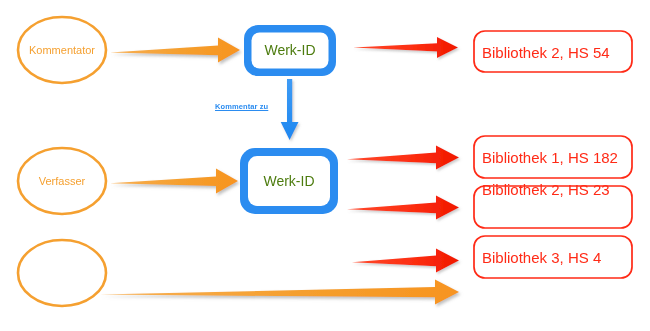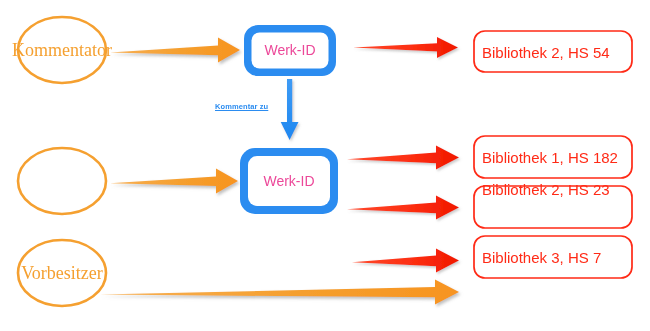--- a/index.html
+++ b/index.html
@@ -26,25 +26,24 @@
     position: absolute;
     display: flex;
     align-items: center;
     justify-content: center;
     text-align: center;
     pointer-events: none;
     white-space: nowrap;
   }
   .actor-label {
     color: #F5A030;
-    font-size: 18px;
-    font-family: Liberation Serif, serif;
+    font-size: 11px;
   }
   .werk-label {
-    color: #ec4899;
+    color: #4d7c0f;
     font-size: 14px;
   }
   .lib-label {
     color: #FF2A16;
     font-size: 15px;
   }
   .edge-label {
     position: absolute;
     color: #2B8CF0;
     font-size: 7.5px;
@@ -135,30 +134,30 @@
 
     <rect x="474" y="136" width="158" height="42" rx="11" ry="11" fill="#ffffff" stroke="#FF2A16" stroke-width="1.7"></rect>
 
     <rect x="474" y="186" width="158" height="42" rx="11" ry="11" fill="#ffffff" stroke="#FF2A16" stroke-width="1.7"></rect>
 
     <rect x="474" y="236" width="158" height="42" rx="11" ry="11" fill="#ffffff" stroke="#FF2A16" stroke-width="1.7"></rect>
   </svg>
 
   <div class="node-label actor-label" style="left:12px; top:38px; width:100px; height:24px;">Kommentator</div>
 
+  <div class="node-label actor-label" style="left:12px; top:169px; width:100px; height:24px;">Verfasser</div>
 
-  <div class="node-label actor-label" style="left:10px; top:261px; width:104px; height:24px;">Vorbesitzer</div>
 
   <div class="node-label werk-label" style="left:244px; top:38px; width:92px; height:24px;">Werk-ID</div>
 
   <div class="node-label werk-label" style="left:240px; top:169px; width:98px; height:24px;">Werk-ID</div>
 
   <div class="edge-label" style="left:215px; top:102px;">Kommentar zu</div>
 
   <div class="node-label lib-label" style="left:482px; top:40px; width:142px; height:24px; justify-content:flex-start;">Bibliothek 2, HS 54</div>
 
   <div class="node-label lib-label" style="left:482px; top:145px; width:142px; height:24px; justify-content:flex-start;">Bibliothek 1, HS 182</div>
 
   <div class="node-label lib-label" style="left:482px; top:177px; width:142px; height:24px; justify-content:flex-start;">Bibliothek 2, HS 23</div>
 
-  <div class="node-label lib-label" style="left:482px; top:245px; width:142px; height:24px; justify-content:flex-start;">Bibliothek 3, HS 7</div>
+  <div class="node-label lib-label" style="left:482px; top:245px; width:142px; height:24px; justify-content:flex-start;">Bibliothek 3, HS 4</div>
 
 </div>
 
 </body></html>

